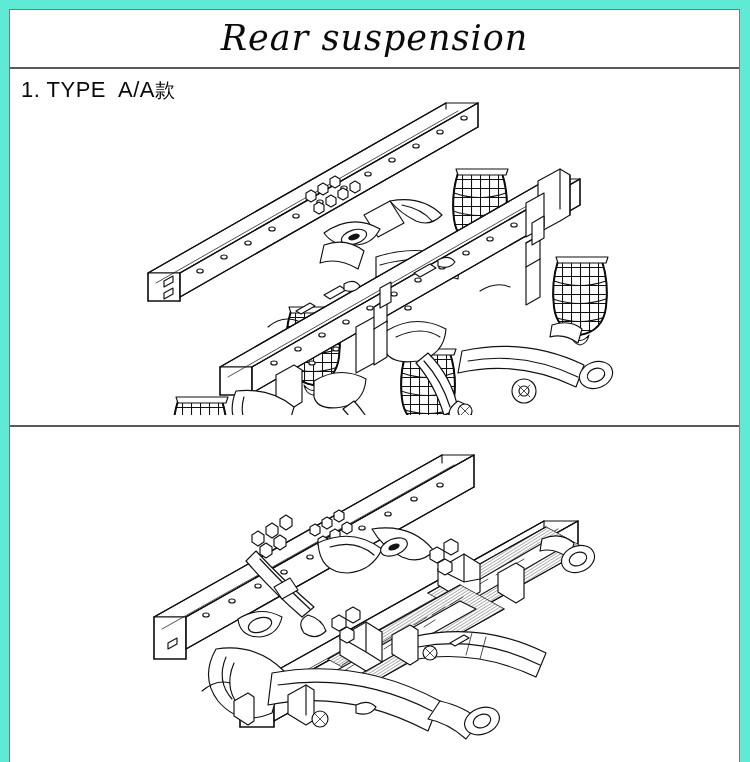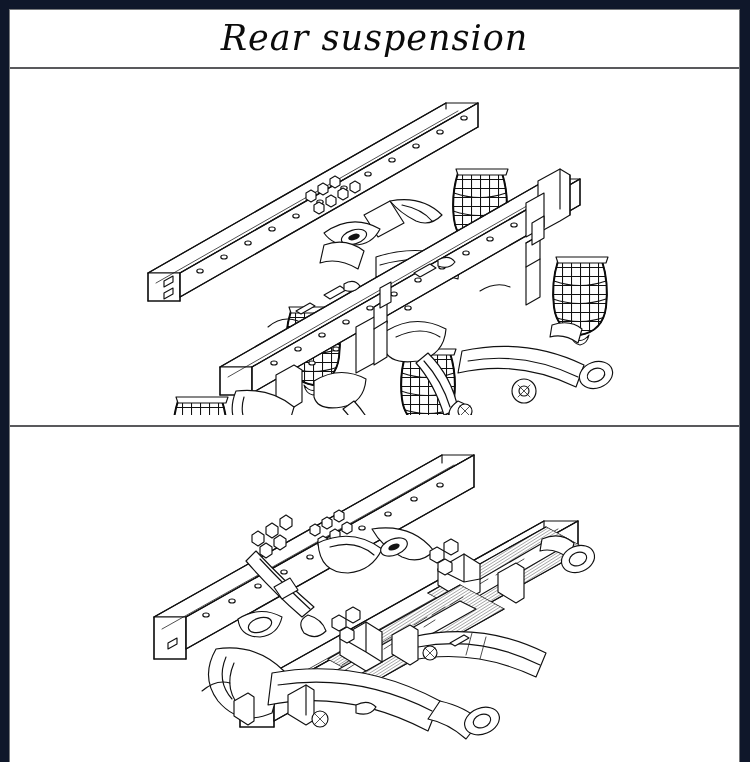--- a/index.html
+++ b/index.html
@@ -10,21 +10,21 @@
   body {
     width: 750px;
     height: 762px;
     font-family: "Liberation Sans", sans-serif;
     overflow: hidden;
   }
   .page {
     position: relative;
     width: 750px;
     height: 762px;
-    background: #0f172a;
+    background: #5eead4;
   }
   
   .frame {
     position: absolute;
     left: 9px;
     top: 9px;
     width: 731px;
     height: 760px;
     border: 1px solid #77797c;
     border-bottom: none;
@@ -108,20 +108,21 @@
 
 <div class="page">
   <div class="frame">
 
     <div class="title-row">
       <div class="doc-title">Rear suspension</div>
     </div>
     <div class="hrule header-rule"></div>
 
     <div class="panel panel-a">
+      <div class="panel-label"><span>1. TYPE  A/A</span><span class="cjk">款</span></div>
 
       <svg class="art art-a" width="520" height="320" viewBox="0 0 520 320" xmlns="http://www.w3.org/2000/svg">
         <defs>
 
           <pattern id="bellowsGridA" width="9" height="9" patternUnits="userSpaceOnUse">
             <rect width="9" height="9" fill="#ffffff"></rect>
             <path d="M0 0 H9 M0 0 V9" stroke="#111" stroke-width="2.1"></path>
           </pattern>
           <pattern id="leafHatchA" width="3" height="3" patternUnits="userSpaceOnUse" patternTransform="rotate(55)">
             <rect width="3" height="3" fill="#ffffff"></rect>

